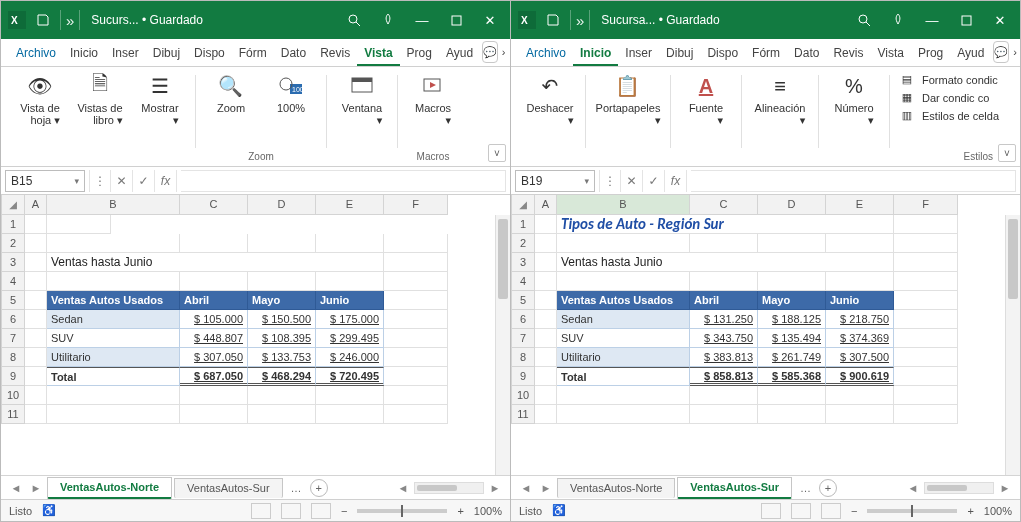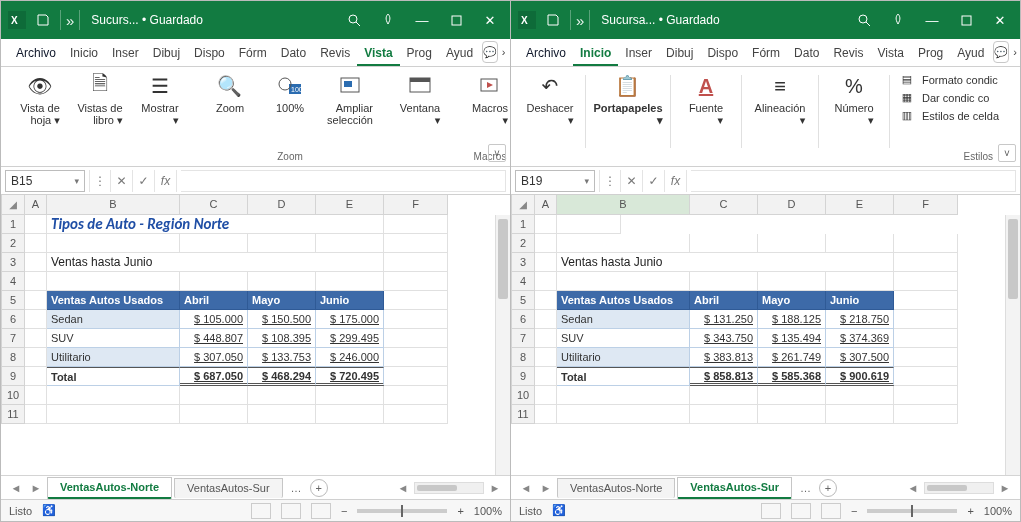--- a/index.html
+++ b/index.html
@@ -13,21 +13,21 @@
   .tb-icon { width:24px; height:24px; display:flex; align-items:center; justify-content:center; border-radius:2px; }
   .tb-sep { width:1px; height:20px; background:rgba(255,255,255,.3); margin:0 3px; }
   .tb-title { flex:0 0 auto; padding:0 6px; white-space:nowrap; font-size:12px; }
   .tb-spacer{ flex:1 1 auto; }
   .tb-btn { width:32px; height:38px; display:flex; align-items:center; justify-content:center; font-size:13px; }
   .chev{font-size:15px; opacity:.9;}
   
   .tabsbar { height:28px; display:flex; align-items:end; border-bottom:1px solid #d0d0d0; padding:0 4px 0 8px; gap:0; background:#fff; font-size:12px; color:#444;}
   .tabsbar .tab { padding:5px 7px 6px; white-space:nowrap; cursor:pointer;}
   .tabsbar .tab.active { color:#127b41; font-weight:600; border-bottom:2px solid #127b41; padding-bottom:4px;}
-  .tabsbar .tab.file { color:#0f172a; }
+  .tabsbar .tab.file { color:#0369a1; }
   .tabsbar .sp { flex:1 1 auto; }
   .tabsbar .cbtn { width:30px; height:22px; border:1px solid #c8c8c8; border-radius:4px; margin:0 2px 3px; display:flex; align-items:center; justify-content:center; font-size:11px;}
   
   .ribbon { height:100px; border-bottom:1px solid #d0d0d0; display:flex; align-items:stretch; padding:4px 6px 0; background:#fff; position:relative;}
   .rgroup { display:flex; flex-direction:column; align-items:center; padding:0 6px; }
   .rgroup-ctls{ display:flex; align-items:flex-start; gap:6px; flex:1 1 auto; }
   .grouplabel{ font-size:10px; color:#666; text-align:center; padding:2px 0 4px; white-space:nowrap; width:100%;}
   .rvdiv{ width:1px; background:#e0e0e0; margin:4px 2px 18px;}
   .bigbtn{ display:flex; flex-direction:column; align-items:center; justify-content:flex-start; width:54px; padding-top:2px; gap:3px; font-size:11px; color:#333; }
   .bigbtn .ic { width:28px; height:26px; display:flex; align-items:center; justify-content:center; font-size:20px; }
@@ -168,30 +168,20 @@
           <div class="bigbtn">
               <span class="ic">
                 <svg width="26" height="20">
                   <rect x="12" y="8" width="12" height="10" fill="#2b6cb0"></rect>
                   <text x="14" y="16" fill="#fff" font-size="7">100</text>
                   <circle cx="8" cy="8" r="6" fill="none" stroke="#555"></circle>
                 </svg>
               </span>
               <span class="lbl">100%</span>
             </div>
-          <div class="bigbtn">
-              <span class="ic">
-                <svg width="22" height="20">
-                  <rect x="2" y="2" width="18" height="14" fill="none" stroke="#555"></rect>
-                  <rect x="5" y="5" width="8" height="6" fill="#2b6cb0"></rect>
-                </svg>
-              </span>
-              <span class="lbl" style="white-space: pre-line;">Ampliar
-selección</span>
-            </div>
         </div>
         <div class="grouplabel">Zoom</div>
       </div>
       <div class="rvdiv"></div>
       <div class="rgroup">
         <div class="rgroup-ctls">
           <div class="bigbtn">
               <span class="ic">
                 <svg width="22" height="18">
                   <rect x="1" y="1" width="20" height="14" fill="none" stroke="#555"></rect>
@@ -242,21 +232,20 @@
           <div class="ch wA">A</div>
           <div class="ch wB">B</div>
           <div class="ch wC">C</div>
           <div class="ch wD">D</div>
           <div class="ch wE">E</div>
           <div class="ch wF">F</div>
         </div>
         <div class="row">
             <div class="rh">1</div>
             <div class="cell wA"></div>
-            <div class="cell t-title" style="width:337px">Tipos de Auto - Región Norte</div>
             <div class="cell wF"></div>
           </div>
         <div class="row">
             <div class="rh">2</div>
             <div class="cell wA"></div>
             <div class="cell wB"></div>
             <div class="cell wC"></div>
             <div class="cell wD"></div>
             <div class="cell wE"></div>
             <div class="cell wF"></div>
@@ -432,21 +421,21 @@
 ▾</span>
             </div>
         </div>
           <div class="grouplabel">&nbsp;</div>
       </div>
       <div class="rvdiv"></div>
       <div class="rgroup">
         <div class="rgroup-ctls">
           <div class="bigbtn" style="width:68px">
               <span class="ic">📋</span>
-              <span class="lbl" style="white-space: pre-line; font-weight: bold;">Portapapeles
+              <span class="lbl" style="white-space: pre-line;">Portapapeles
 ▾</span>
             </div>
         </div>
           <div class="grouplabel">&nbsp;</div>
       </div>
       <div class="rvdiv"></div>
       <div class="rgroup">
         <div class="rgroup-ctls">
           <div class="bigbtn">
               <span class="ic" style="text-decoration:underline;color:#c0504d;font-weight:bold">A</span>
@@ -518,20 +507,21 @@
           <div class="ch wA">A</div>
           <div class="ch wB" style="background:#d8e8d8;">B</div>
           <div class="ch wC">C</div>
           <div class="ch wD">D</div>
           <div class="ch wE">E</div>
           <div class="ch wF">F</div>
         </div>
         <div class="row">
             <div class="rh">1</div>
             <div class="cell wA"></div>
+            <div class="cell t-title" style="width:337px">Tipos de Auto - Región Sur</div>
             <div class="cell wF"></div>
           </div>
         <div class="row">
             <div class="rh">2</div>
             <div class="cell wA"></div>
             <div class="cell wB"></div>
             <div class="cell wC"></div>
             <div class="cell wD"></div>
             <div class="cell wE"></div>
             <div class="cell wF"></div>

